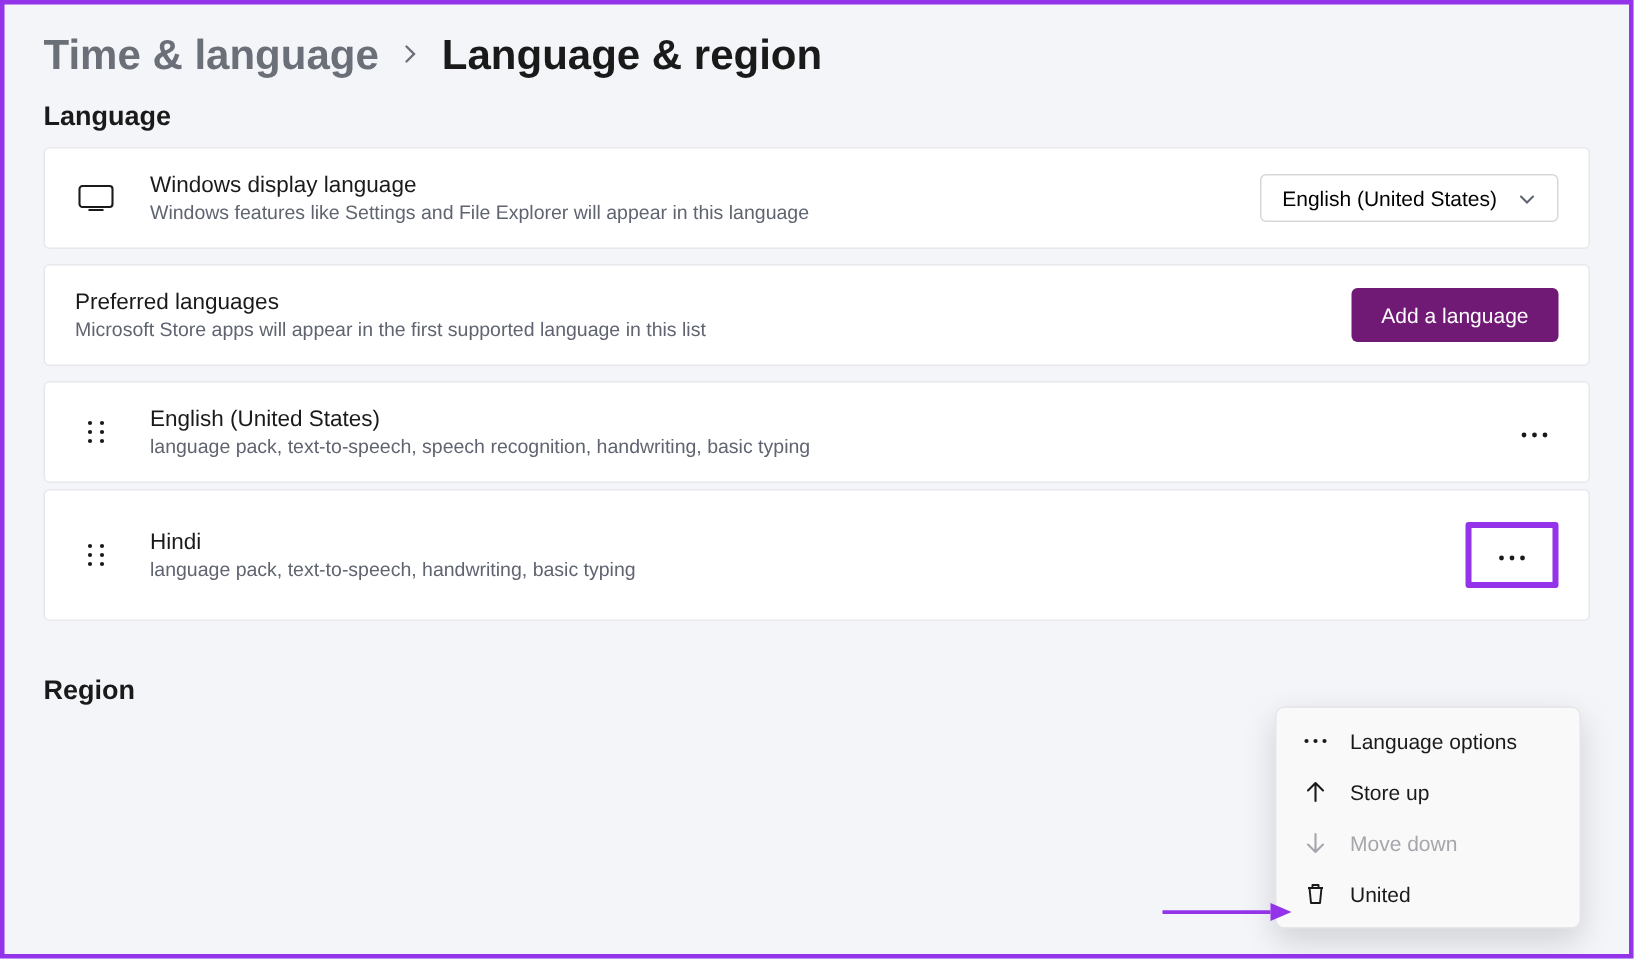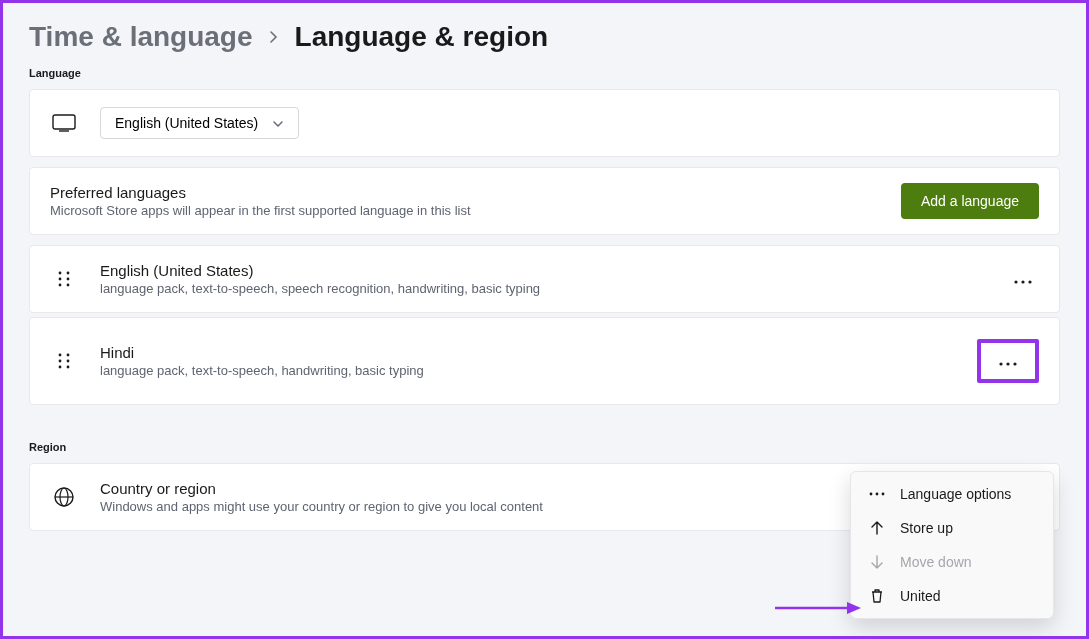--- a/index.html
+++ b/index.html
@@ -29,21 +29,21 @@
   .breadcrumb-sep {
     font-size: 20px;
     color: #6b6f78;
   }
   .breadcrumb-current {
     font-size: 28px;
     font-weight: 600;
     color: #1a1a1a;
   }
   .section-header {
-    font-size: 11px;
+    font-size: 18px;
     font-weight: 600;
     color: #1a1a1a;
     margin-bottom: 10px;
     margin-top: 8px;
   }
   .card {
     background: #ffffff;
     border: 1px solid #e8e8ec;
     border-radius: 4px;
     padding: 14px 20px;
@@ -87,21 +87,21 @@
     align-items: center;
     gap: 14px;
     font-size: 14px;
     cursor: pointer;
     background: #fff;
   }
   .dropdown .chev {
     color: #5f6470;
   }
   .btn-primary {
-    background: #4d7c0f;
+    background: #701a75;
     color: #fff;
     border: none;
     border-radius: 4px;
     padding: 10px 20px;
     font-size: 14px;
     cursor: pointer;
   }
   .more-btn {
     width: 32px;
     height: 32px;
@@ -181,20 +181,24 @@
 
   <div class="section-header">Language</div>
 
   <div class="card">
     <div class="card-icon">
       <svg width="24" height="18" viewBox="0 0 24 18">
           <rect x="1" y="1" width="22" height="14" rx="2" stroke="#1a1a1a" stroke-width="1.4" fill="none"></rect>
           <line x1="7" y1="17" x2="17" y2="17" stroke="#1a1a1a" stroke-width="1.4"></line>
         </svg>
     </div>
+    <div class="card-text">
+      <div class="card-title">Windows display language</div>
+      <div class="card-subtitle">Windows features like Settings and File Explorer will appear in this language</div>
+    </div>
     <div class="dropdown">
       <span>English (United States)</span>
       <span class="chev">
         <svg width="12" height="8" viewBox="0 0 12 8">
             <path d="M2 2 L6 6 L10 2" stroke="#5f6470" stroke-width="1.4" fill="none" stroke-linecap="round"></path>
           </svg>
       </span>
     </div>
   </div>
 
@@ -255,33 +259,20 @@
               <circle cx="9" cy="2" r="1.6" fill="#1a1a1a"></circle>
               <circle cx="16" cy="2" r="1.6" fill="#1a1a1a"></circle>
             </svg>
         </span>
       </div>
     </div>
   </div>
 
   <div class="section-header" style="margin-top:36px;">Region</div>
 
-  <div class="card">
-    <div class="card-icon">
-      <svg width="22" height="22" viewBox="0 0 22 22">
-        <circle cx="11" cy="11" r="9" stroke="#1a1a1a" stroke-width="1.4" fill="none"></circle>
-        <ellipse cx="11" cy="11" rx="4" ry="9" stroke="#1a1a1a" stroke-width="1.2" fill="none"></ellipse>
-        <line x1="2" y1="11" x2="20" y2="11" stroke="#1a1a1a" stroke-width="1.2"></line>
-      </svg>
-    </div>
-    <div class="card-text">
-      <div class="card-title">Country or region</div>
-      <div class="card-subtitle">Windows and apps might use your country or region to give you local content</div>
-    </div>
-  </div>
 
 </div>
 
 <div class="context-menu">
   <div class="menu-item">
     <span class="m-icon">
       <svg width="16" height="4" viewBox="0 0 16 4">
           <circle cx="2" cy="2" r="1.4" fill="#1a1a1a"></circle>
           <circle cx="8" cy="2" r="1.4" fill="#1a1a1a"></circle>
           <circle cx="14" cy="2" r="1.4" fill="#1a1a1a"></circle>

